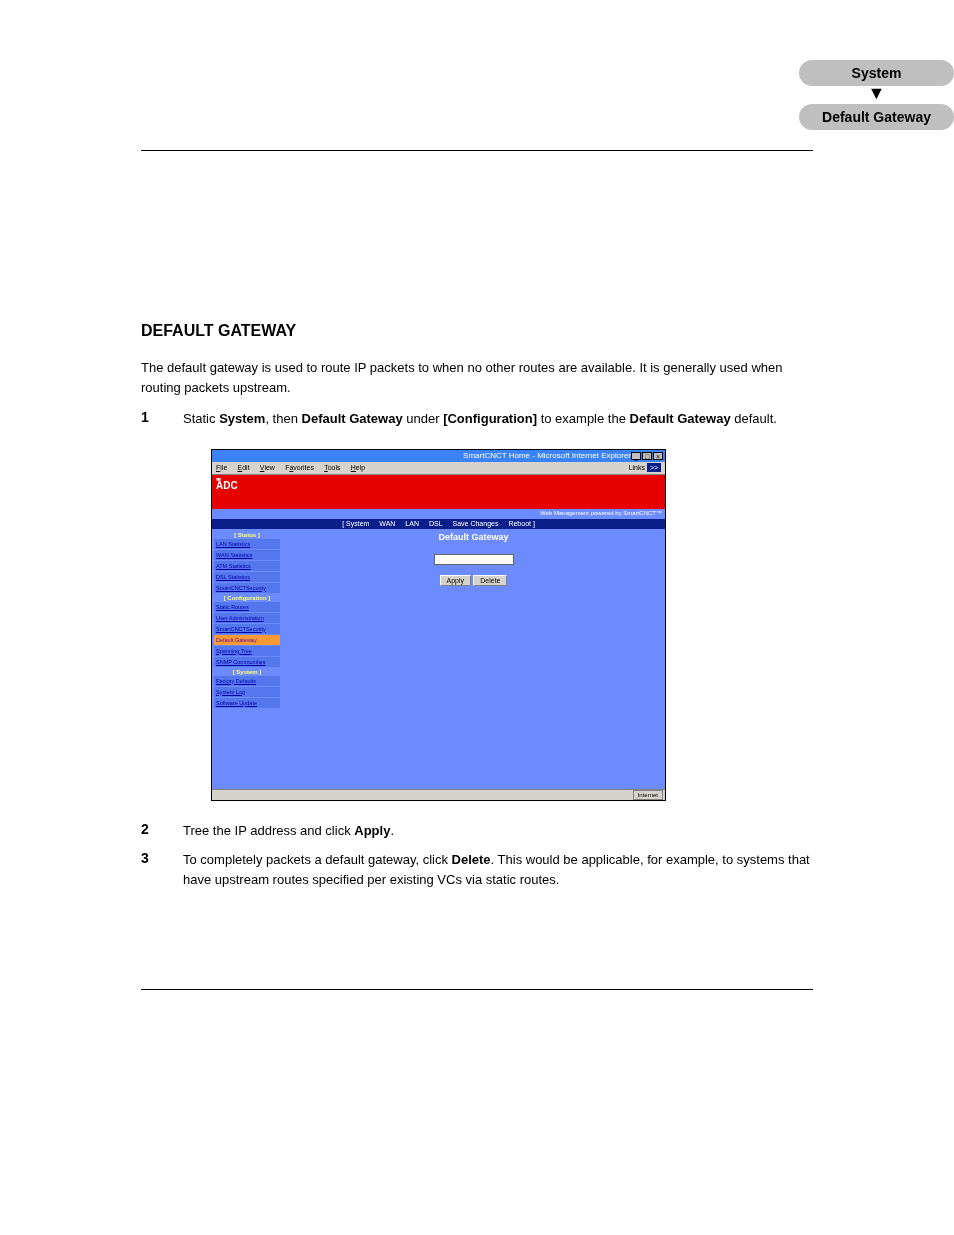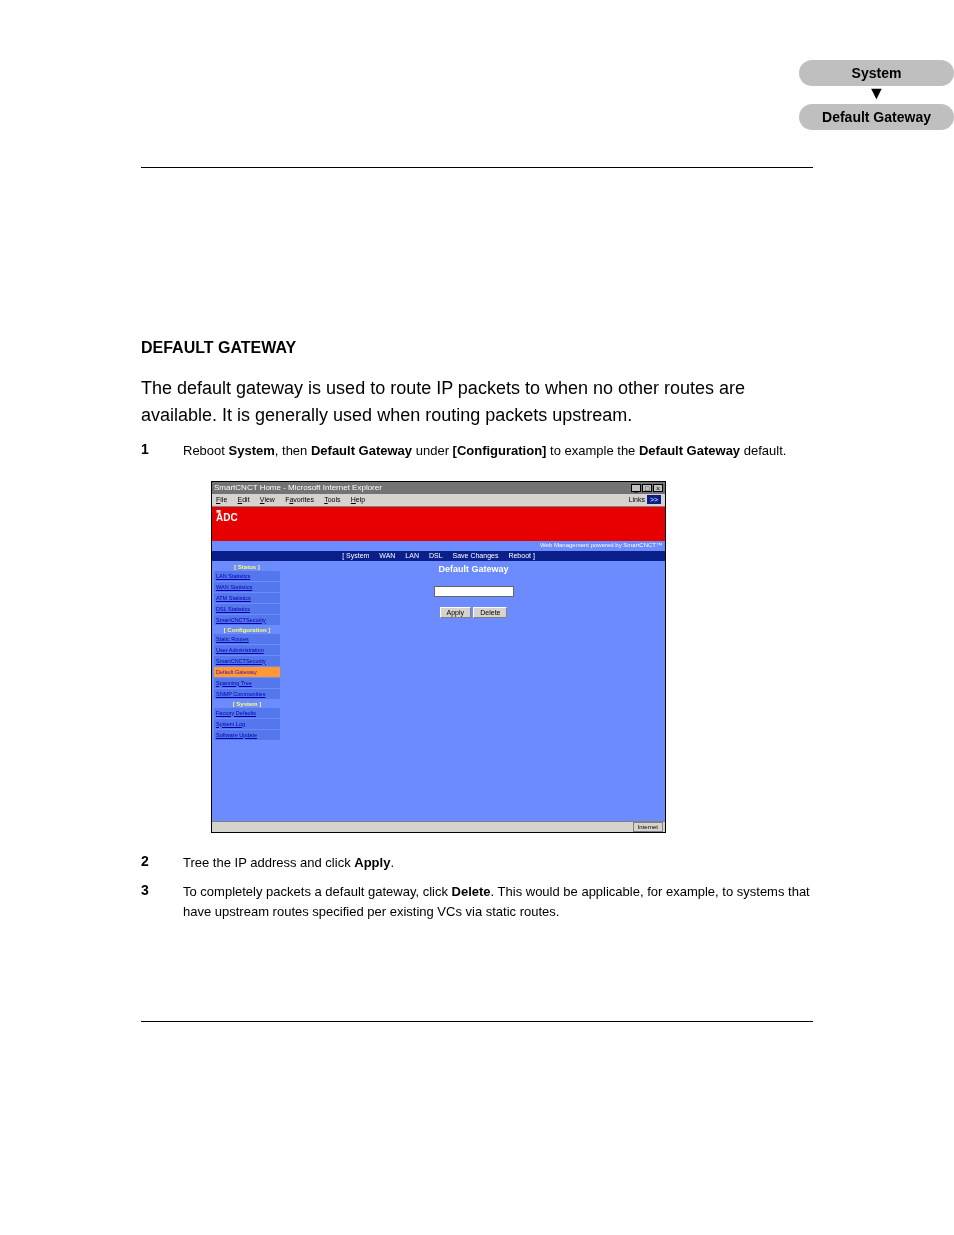--- a/index.html
+++ b/index.html
@@ -4,21 +4,21 @@
 <style>
   body {
     margin: 0;
     padding: 0;
     background: #fff;
     font-family: Arial, Helvetica, sans-serif;
     color: #000;
   }
   .page {
     width: 868px;
-    margin: 17px auto;
+    margin: 0 auto;
     box-sizing: border-box;
     padding: 150px 98px 60px 98px;
   }
   .header-bar {
     border-top: 1px solid #000;
     height: 31px;
     position: relative;
     font-size: 11px;
     margin-bottom: 50px;
   }
@@ -56,21 +56,21 @@
     font-weight: bold;
   }
   .section-title {
     font-size: 16px;
     font-weight: bold;
     margin-top: 140px;
     margin-bottom: 18px;
     font-family: "Arial Narrow", Arial, sans-serif;
   }
   .body-text {
-    font-size: 18px;
+    font-size: 13px;
     line-height: 1.5;
     margin-bottom: 12px;
   }
   .step {
     display: flex;
     margin-bottom: 10px;
   }
   .step-num {
     width: 42px;
     font-weight: bold;
@@ -89,24 +89,24 @@
   .screenshot-wrap {
     margin: 20px 0 20px 70px;
     width: 455px;
   }
   .ie-window {
     border: 1px solid #000;
     font-size: 8px;
     background: #bfbfbf;
   }
   .ie-titlebar {
-    background: #737373;
-    color: #fff;
-    display: flex;
-    justify-content: space-between;
+    background: #3b82f6;
+    color: #fff;
+    display: flex;
+    justify-content: flex-end;
     align-items: center;
     padding: 1px 2px;
     height: 10px;
   }
   .ie-titlebar .tbtns {
     display: flex;
     gap: 1px;
   }
   .ie-titlebar .tb {
     width: 10px;
@@ -304,21 +304,21 @@
     <div class="pill">Default Gateway</div>
   </div>
 
   <div class="section-title">DEFAULT GATEWAY</div>
 
   <div class="body-text">The default gateway is used to route IP packets to when no other routes are available. It is generally used when routing packets upstream.</div>
 
   <div class="step">
     <div class="step-num">1</div>
     <div class="step-text">
-      <span>Reboot </span><span class="b">System</span><span>, then </span><span class="b">Default Gateway</span><span> under </span><span class="b">[Configuration]</span><span> to example the </span><span class="b">Default Gateway</span><span> default.</span>
+      <span>Static </span><span class="b">System</span><span>, then </span><span class="b">Default Gateway</span><span> under </span><span class="b">[Configuration]</span><span> to example the </span><span class="b">Default Gateway</span><span> default.</span>
     </div>
   </div>
 
   <div class="screenshot-wrap">
     <div class="ie-window">
       <div class="ie-titlebar">
         <span>SmartCNCT Home - Microsoft Internet Explorer</span>
         <div class="tbtns">
           <div class="tb">_</div>
           <div class="tb">□</div>

